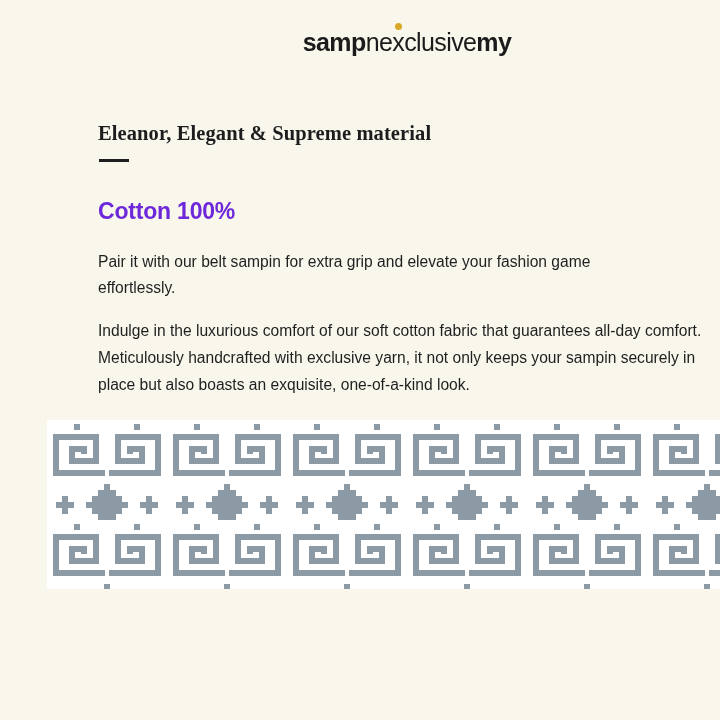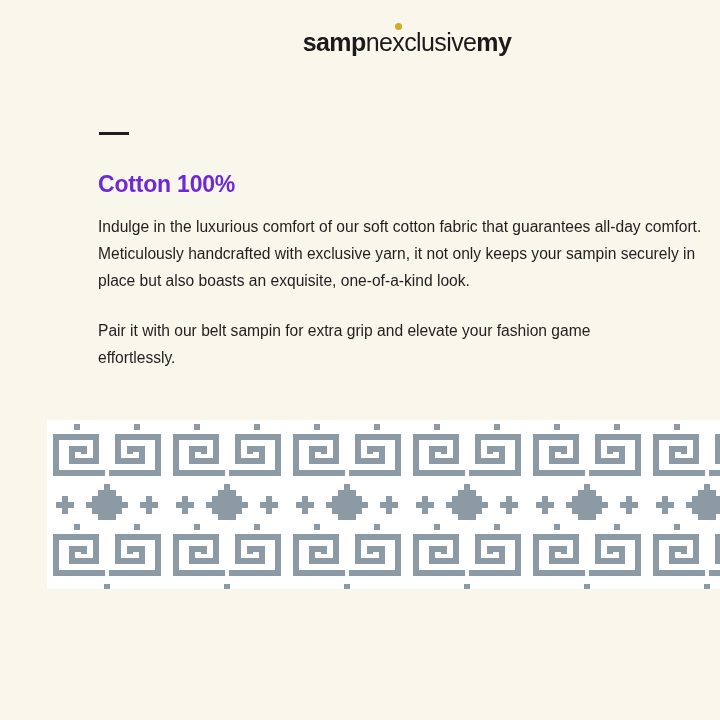--- a/index.html
+++ b/index.html
@@ -115,24 +115,25 @@
 <div class="page">
 
   <div class="brand-wrap">
     <div class="brand">
       <span class="dot-accent"></span>
       <span class="b-bold">samp</span><span class="b-light">nexclusive</span><span class="b-bold">my</span>
     </div>
   </div>
 
   <div class="content">
+    <h2 class="eyebrow">Eleanor, Elegant &amp; Supreme material</h2>
     <div class="rule"></div>
     <h1 class="headline">Cotton 100%</h1>
+    <p class="para second">Pair it with our belt sampin for extra grip and elevate your fashion game effortlessly.</p>
     <p class="para">Indulge in the luxurious comfort of our soft cotton fabric that guarantees all-day comfort. Meticulously handcrafted with exclusive yarn, it not only keeps your sampin securely in place but also boasts an exquisite, one-of-a-kind look.</p>
-    <p class="para second">Pair it with our belt sampin for extra grip and elevate your fashion game effortlessly.</p>
   </div>
 
   <div class="pattern-band">
     <svg width="720" height="300" viewBox="0 0 720 300" xmlns="http://www.w3.org/2000/svg" aria-hidden="true">
       <defs>
 
         <pattern id="songket" x="0" y="0" width="120" height="100" patternUnits="userSpaceOnUse">
           <rect width="120" height="100" fill="#ffffff"></rect>
           <g fill="#8c9aa6">
 

